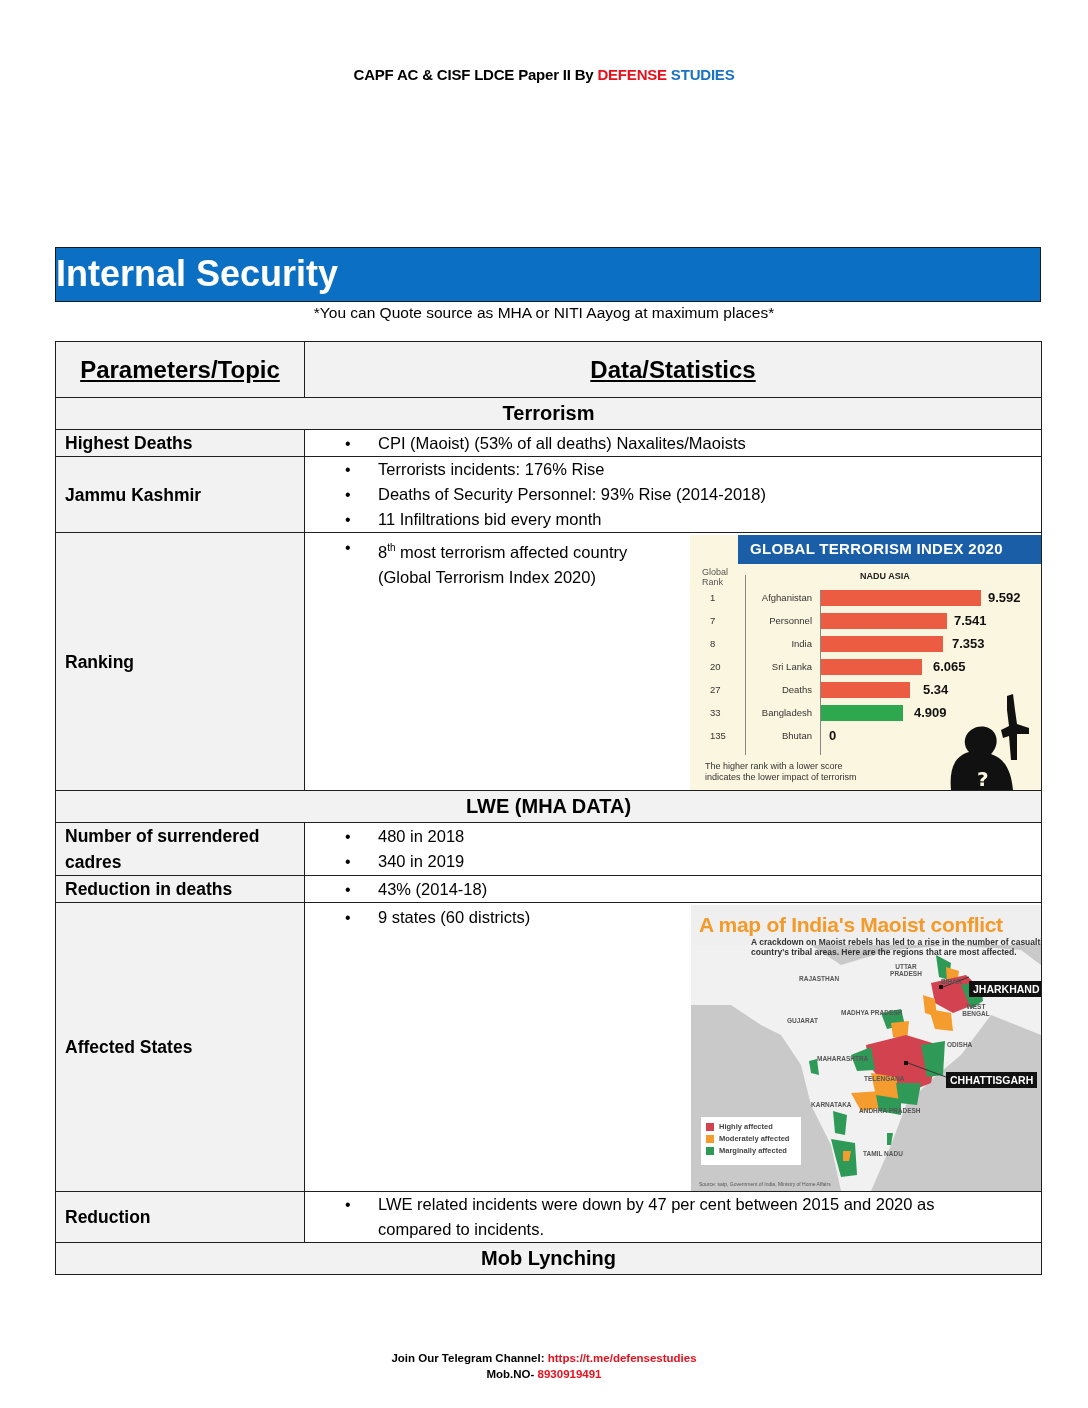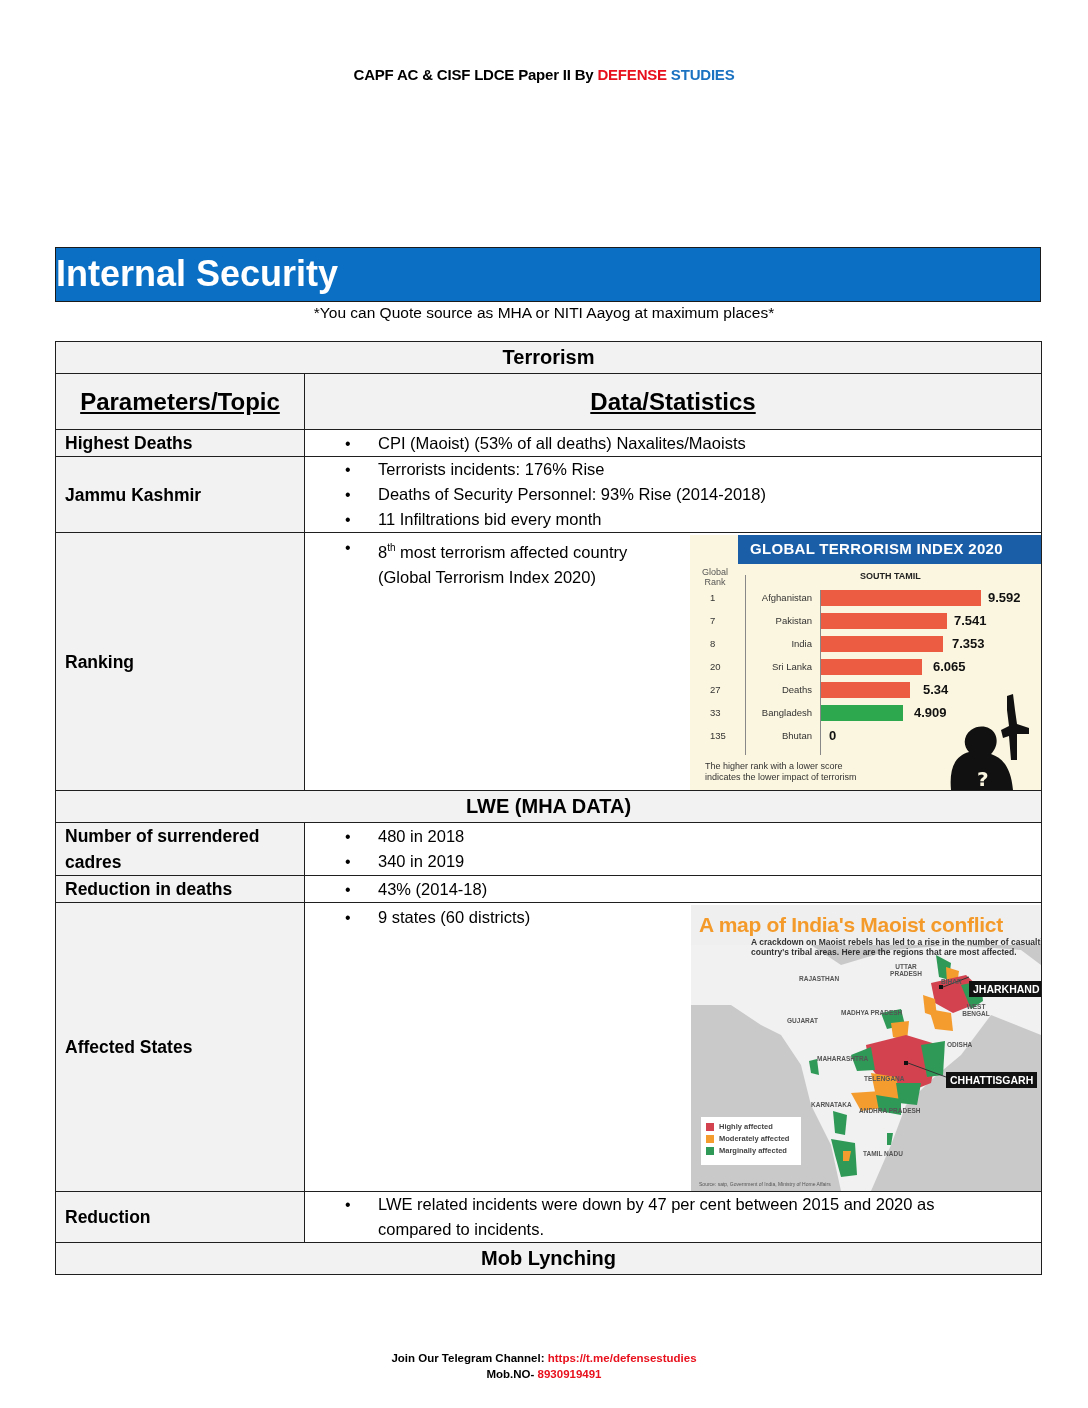--- a/index.html
+++ b/index.html
@@ -34,21 +34,21 @@
   .r-sur td { height: 52px; }
   .r-red td { height: 27px; }
   .r-aff td { height: 289px; }
   .r-red2 td { height: 50px; }
 
   .top-list { position: absolute; top: 2px; left: 0; }
 
   
   .gti { position: absolute; right: 0; top: 2px; width: 351px; height: 255px; background: #fbf6df; overflow: hidden; padding-left: 48px; }
   .gti-title { background: #1b5ea8; color: #fff; font-weight: bold; font-size: 15px; padding: 5px 12px; letter-spacing: 0.3px; height: 29px; }
-  .gti-rankhd { position: absolute; left: 12px; top: 32px; font-size: 9px; color: #555; text-align: center; line-height: 10px; }
+  .gti-rankhd { position: absolute; left: 12px; top: 32px; font-size: 9px; color: #555; text-align: left; line-height: 10px; }
   .gti-sub { position: absolute; left: 170px; top: 36px; font-size: 9px; font-weight: bold; color: #222; }
   .gti-axis { position: absolute; left: 55px; top: 40px; width: 1px; height: 180px; background: #888; }
   .gti-axis2 { position: absolute; left: 130px; top: 55px; width: 1px; height: 165px; background: #888; }
   .gti-row { position: absolute; left: 0; height: 18px; width: 351px; font-size: 9.5px; }
   .gti-rank { position: absolute; left: 20px; width: 30px; text-align: left; top: 3px; color: #333; }
   .gti-country { position: absolute; left: 56px; width: 66px; text-align: right; top: 3px; color: #333; }
   .gti-bar { position: absolute; left: 131px; top: 1px; height: 16px; background: #ec5c43; }
   .gti-bar.green { background: #2ea84f; }
   .gti-val { position: absolute; top: 1px; font-weight: bold; font-size: 13px; color: #111; }
   .gti-note { position: absolute; left: 15px; top: 226px; font-size: 9px; color: #333; line-height: 11px; }
@@ -78,25 +78,25 @@
 <div class="banner">Internal Security</div>
 <div class="quote">*You can Quote source as MHA or NITI Aayog at maximum places*</div>
 
 <table class="main">
   <colgroup>
       <col class="c1">
       <col class="c2">
     </colgroup>
   <tbody>
       <tr>
-    <td class="section" colspan="2">Terrorism</td>
-  </tr>
-  <tr>
     <th class="hd">Parameters/Topic</th>
     <th class="hd">Data/Statistics</th>
+  </tr>
+  <tr>
+    <td class="section" colspan="2">Terrorism</td>
   </tr>
   <tr class="r-high">
     <td class="param">Highest Deaths</td>
     <td class="data">
       <ul class="bl">
             <li>CPI (Maoist) (53% of all deaths) Naxalites/Maoists</li>
           </ul>
     </td>
   </tr>
   <tr class="r-jk">
@@ -111,33 +111,33 @@
   </tr>
   <tr class="r-rank">
     <td class="param">Ranking</td>
     <td class="data">
       <ul class="bl top-list">
         <li><span>8</span><sup>th</sup><span> most terrorism affected country</span><br><span>(Global Terrorism Index 2020)</span></li>
       </ul>
       <div class="gti">
         <div class="gti-title">GLOBAL TERRORISM INDEX 2020</div>
         <div class="gti-rankhd"><span>Global</span><br><span>Rank</span></div>
-        <div class="gti-sub">SOUTH TAMIL</div>
+        <div class="gti-sub">NADU ASIA</div>
         <div class="gti-axis"></div>
         <div class="gti-axis2"></div>
 
         <div class="gti-row" style="top:54px">
           <span class="gti-rank">1</span>
               <span class="gti-country">Afghanistan</span>
           <span class="gti-bar" style="width:160px"></span>
               <span class="gti-val" style="left:298px">9.592</span>
         </div>
         <div class="gti-row" style="top:77px">
           <span class="gti-rank">7</span>
-              <span class="gti-country">Pakistan</span>
+              <span class="gti-country">Personnel</span>
           <span class="gti-bar" style="width:126px"></span>
               <span class="gti-val" style="left:264px">7.541</span>
         </div>
         <div class="gti-row" style="top:100px">
           <span class="gti-rank">8</span>
               <span class="gti-country">India</span>
           <span class="gti-bar" style="width:122px"></span>
               <span class="gti-val" style="left:262px">7.353</span>
         </div>
         <div class="gti-row" style="top:123px">

